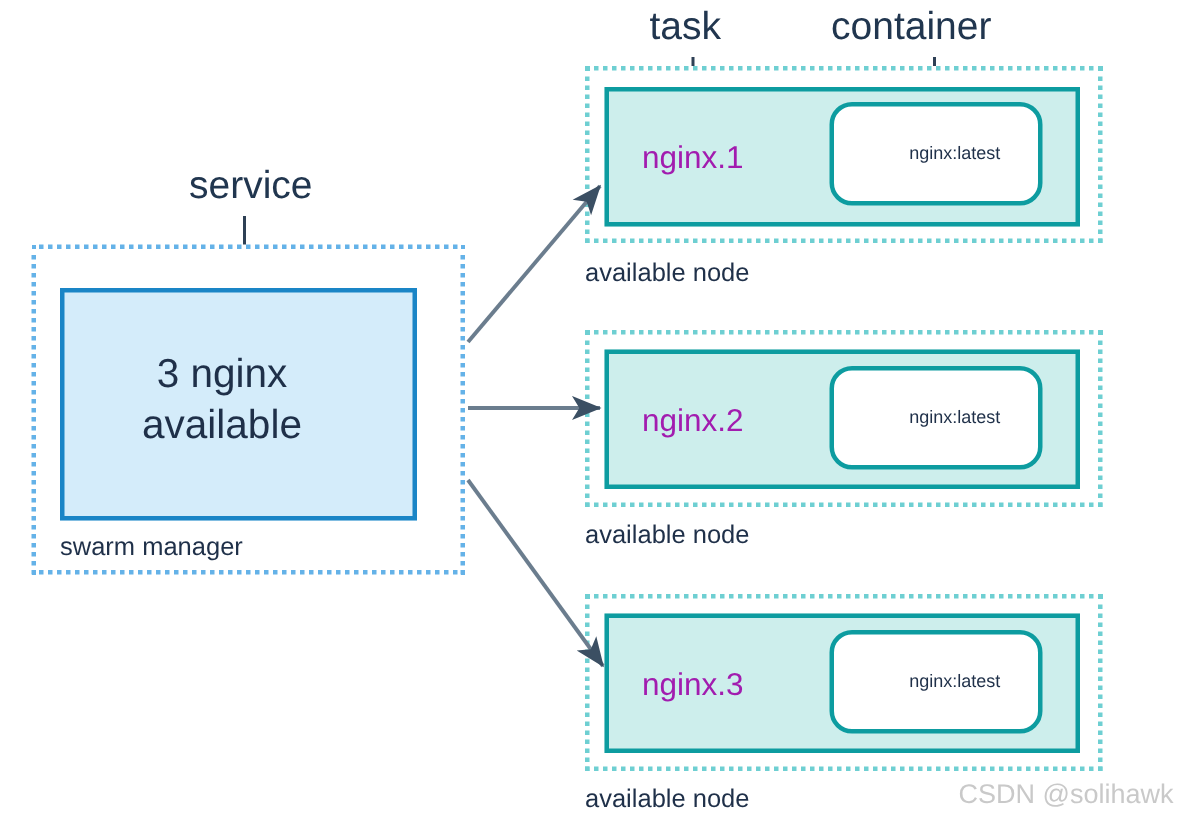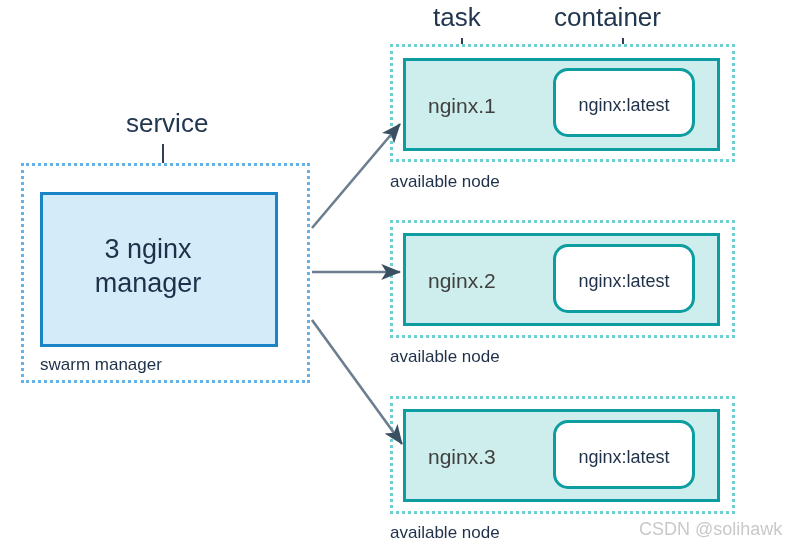--- a/index.html
+++ b/index.html
@@ -94,38 +94,38 @@
     width: 317px;
     border: 3px solid #0d9ca0;
     box-sizing: border-box;
     background: #cdeeec;
   }
   .task-text {
     position: absolute;
     left: 428px;
     font-size: 21px;
     white-space: nowrap;
-    color: #404040;
+    color: #a21caf;
   }
   .container-box {
     position: absolute;
     left: 553px;
     width: 142px;
     height: 69px;
     border: 3px solid #0d9ca0;
     border-radius: 15px;
     box-sizing: border-box;
     background: #ffffff;
   }
   .container-text {
     position: absolute;
     left: 553px;
-    width: 142px;
+    width: 167px;
     text-align: center;
-    font-size: 18px;
+    font-size: 12px;
     color: #1f3049;
     white-space: nowrap;
   }
   .node-caption {
     position: absolute;
     left: 390px;
     width: 345px;
     text-align: left;
   }
 
@@ -160,21 +160,21 @@
   <div class="label annot-label" style="left:554px; top:2px;">container</div>
   <div class="leader" style="left:622px; top:38px; height:60px;"></div>
 
   <div class="label annot-label" style="left:115px; top:108px;margin-left:11px;">service</div>
   <div class="leader" style="left:162px; top:144px; height:84px;"></div>
 
   <div class="service-outer"></div>
   <div class="service-inner"></div>
   <div class="box-text service-inner-text">
     <div>3 nginx</div>
-    <div>manager</div>
+    <div>available</div>
   </div>
   <div class="box-text caption swarm-manager-caption">swarm manager</div>
 
   <div class="node-outer" style="top:44px; height:118px;"></div>
   <div class="node-inner" style="top:58px; height:93px;"></div>
   <div class="task-text" style="top:94px;">nginx.1</div>
   <div class="container-box" style="top:68px;"></div>
   <div class="container-text" style="top:95px;">nginx:latest</div>
   <div class="node-caption caption" style="top:172px;">available node</div>
 

